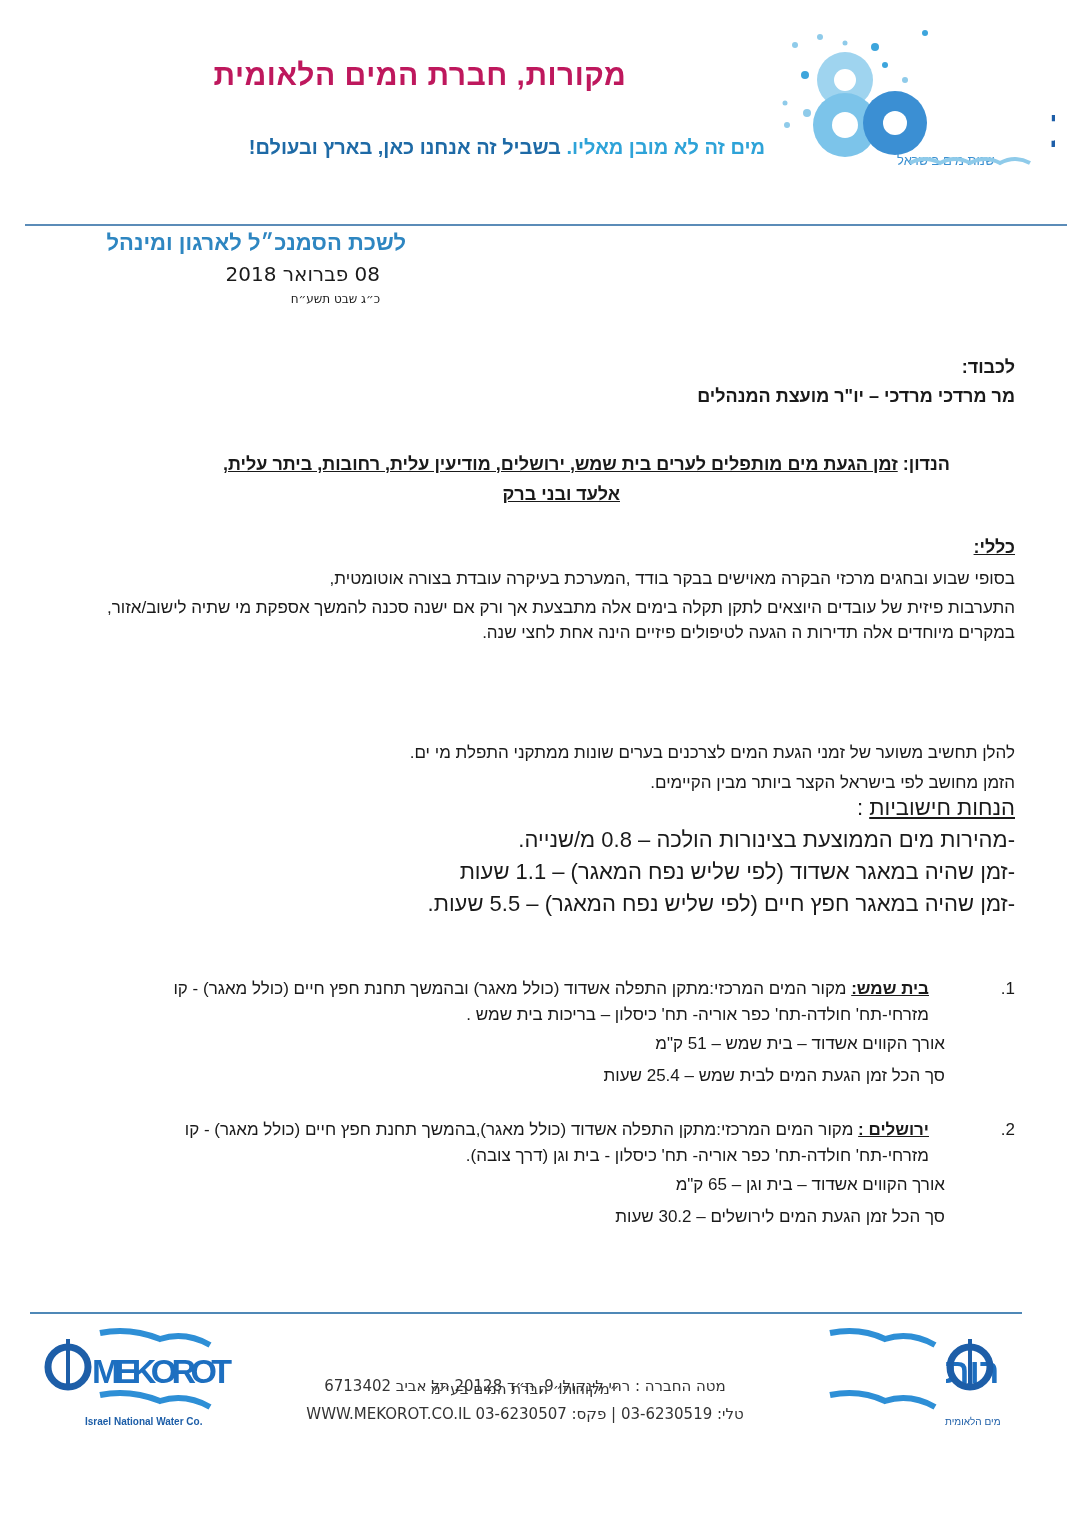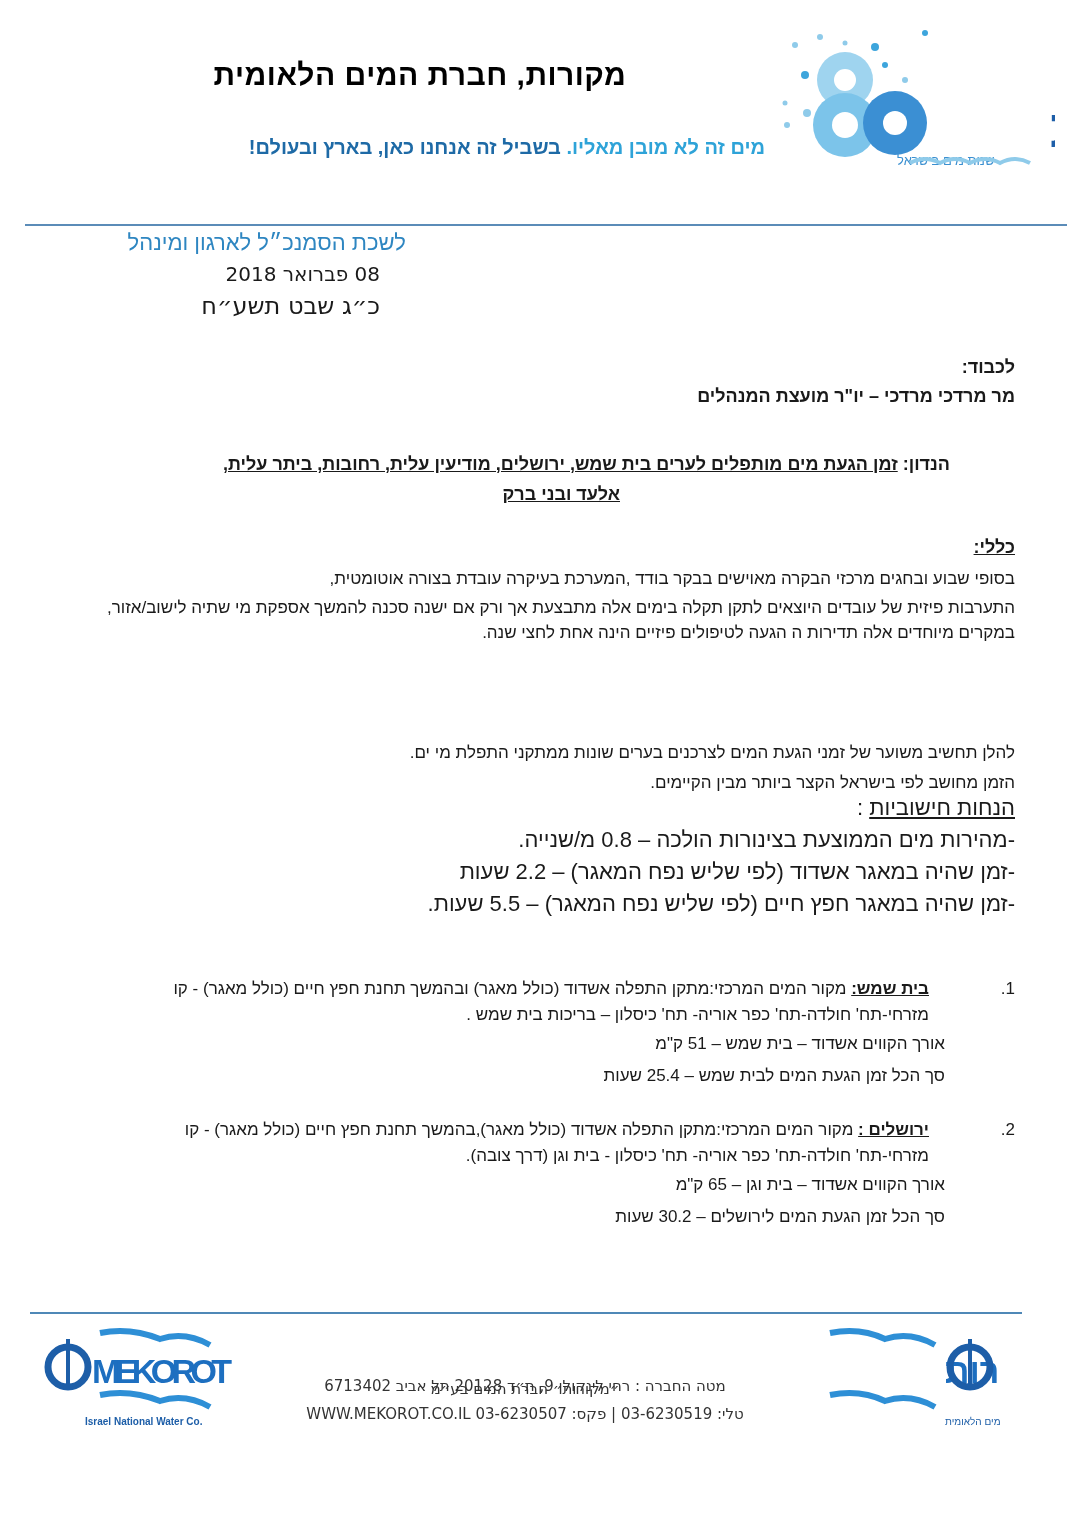--- a/index.html
+++ b/index.html
@@ -1,26 +1,26 @@
 <!DOCTYPE html>
 <html><head>
 <meta charset="utf-8">
 <style>
   html,body{margin:0;padding:0;background:#fff;}
   body{width:1080px;height:1521px;position:relative;overflow:hidden;font-family:"Liberation Sans","DejaVu Sans",sans-serif;color:#1a1a1a;}
   .abs{position:absolute;}
-  .org-title{left:170px;top:58px;width:500px;text-align:center;font-size:30px;font-weight:bold;color:#000000;direction:rtl;letter-spacing:0.5px;}
+  .org-title{left:170px;top:58px;width:500px;text-align:center;font-size:30px;font-weight:bold;color:#be185d;direction:rtl;letter-spacing:0.5px;}
   .slogan{left:40px;top:136px;width:725px;direction:rtl;text-align:right;font-size:20px;font-weight:bold;white-space:nowrap;}
   .slogan .light{color:#2ea3d8;}
   .slogan .dark{color:#1e6aa6;}
   .logo80{left:775px;top:25px;width:280px;height:150px;}
   .hr-top{left:25px;top:224px;width:1042px;height:2px;background:#5b8cb8;}
-  .dept{left:80px;top:230px;width:326px;font-size:22px;color:#2e86c1;direction:rtl;text-align:right;font-weight:normal;}
+  .dept{left:80px;top:230px;width:326px;font-size:22px;color:#2e86c1;direction:rtl;text-align:right;font-weight:bold;}
   .date1{left:80px;top:262px;width:300px;font-size:20px;direction:rtl;text-align:right;font-family:"DejaVu Sans",sans-serif;}
-  .date2{left:80px;top:292px;width:300px;font-size:24px;direction:rtl;text-align:right;font-family:"DejaVu Sans",sans-serif;}
+  .date2{left:80px;top:292px;width:300px;font-size:12px;direction:rtl;text-align:right;font-family:"DejaVu Sans",sans-serif;}
   .to-lbl{right:65px;top:357px;font-size:18px;font-weight:bold;direction:rtl;}
   .to-name{right:65px;top:386px;font-size:18px;font-weight:bold;direction:rtl;}
   .subject{right:130px;top:449px;width:830px;font-size:18px;font-weight:bold;direction:rtl;text-align:right;line-height:30px;}
   .subject u{text-decoration:underline;}
   .body-block{right:65px;width:960px;font-size:17px;direction:rtl;text-align:right;line-height:25px;}
   .h-general{right:65px;top:537px;font-size:18px;font-weight:bold;text-decoration:underline;direction:rtl;}
   .p{margin:0 0 4px 0;}
   .assump{right:65px;top:792px;width:600px;font-size:22px;direction:rtl;text-align:right;line-height:32px;}
   .assump .hd{text-decoration:underline;}
   .item{right:65px;width:900px;font-size:17px;direction:rtl;text-align:right;line-height:26px;}
@@ -92,21 +92,21 @@
 </div>
 
 <div class="abs body-block" style="top:738px;line-height:30px;">
   <div>להלן תחשיב משוער של זמני הגעת המים לצרכנים בערים שונות ממתקני התפלת מי ים.</div>
   <div>הזמן מחושב לפי בישראל הקצר ביותר מבין הקיימים.</div>
 </div>
 
 <div class="abs assump">
   <div><span class="hd">הנחות חישוביות</span><span> :</span></div>
   <div>-מהירות מים הממוצעת בצינורות הולכה – 0.8 מ/שנייה.</div>
-  <div>-זמן שהיה במאגר אשדוד (לפי שליש נפח המאגר) – 2.2 שעות</div>
+  <div>-זמן שהיה במאגר אשדוד (לפי שליש נפח המאגר) – 1.1 שעות</div>
   <div>-זמן שהיה במאגר חפץ חיים (לפי שליש נפח המאגר) – 5.5 שעות.</div>
 </div>
 
 <div class="abs item" style="top:976px;">
   <span class="num">1.</span>
   <div class="txt"><span class="city">בית שמש:</span> <span>מקור המים המרכזי:מתקן התפלה אשדוד (כולל מאגר) ובהמשך תחנת חפץ חיים (כולל מאגר) - קו מזרחי-תח' חולדה-תח' כפר אוריה- תח' כיסלון – בריכות בית שמש .</span></div>
   <div class="sub">אורך הקווים אשדוד – בית שמש – 51 ק"מ</div>
   <div class="sub">סך הכל זמן הגעת המים לבית שמש – 25.4 שעות</div>
 </div>
 

